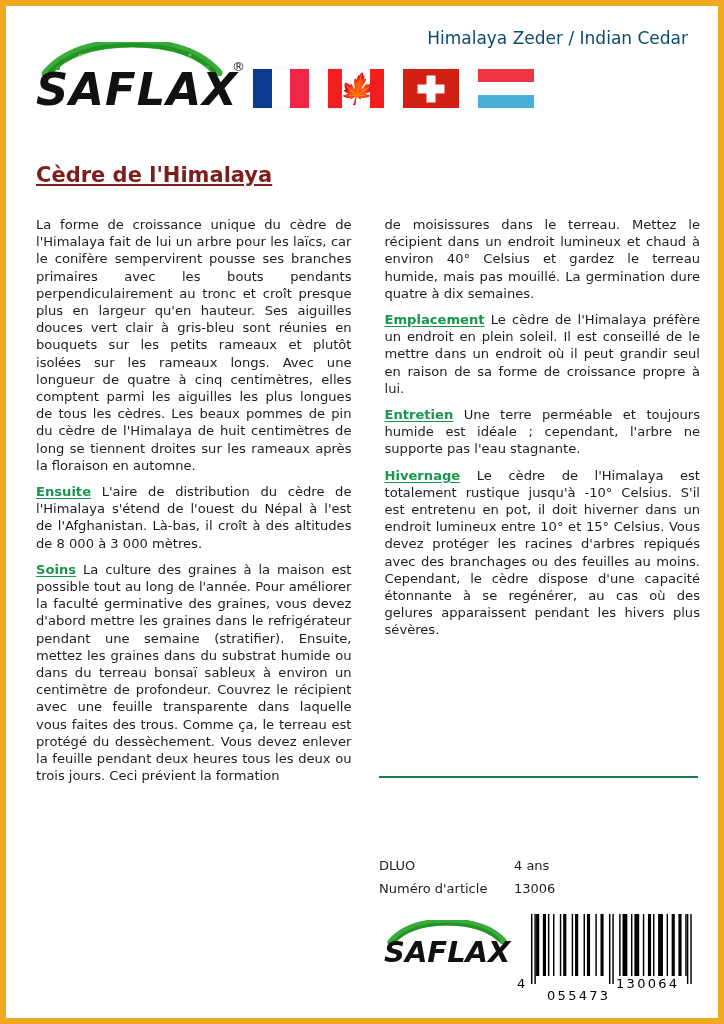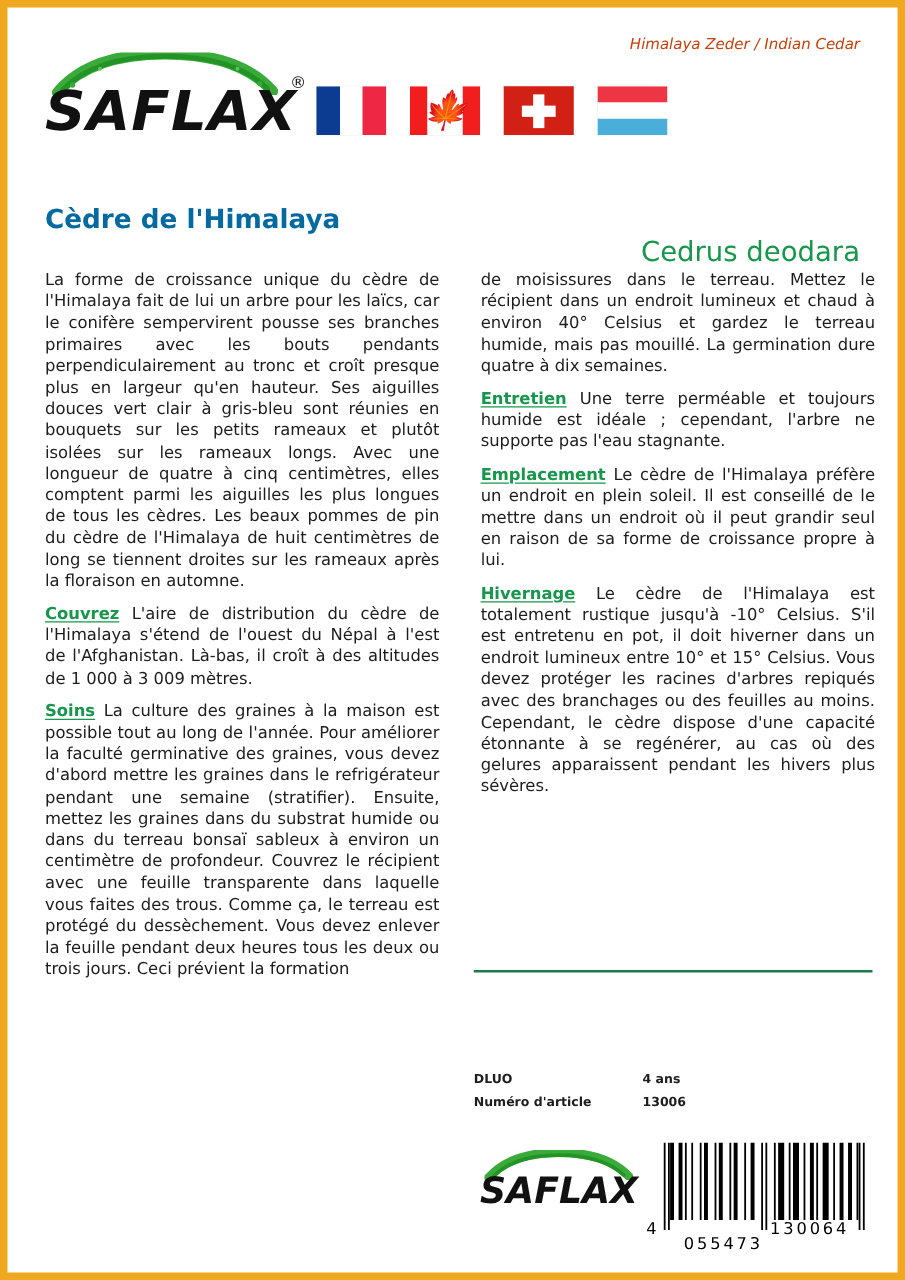--- a/index.html
+++ b/index.html
@@ -114,36 +114,36 @@
   .flag-lu { display: flex; flex-direction: column; }
   .flag-lu i { display:block; width:100%; height: 33.34%; }
   .lu-r { background: #ee3543; }
   .lu-w { background: #ffffff; }
   .lu-b { background: #4aaedb; }
 
   .head-title {
     position: absolute;
     right: 4px;
     top: 22px;
-    font-size: 12px;
-    color: #c2410c;
+    font-size: 17px;
+    color: #0c4a6e;
     font-family: "DejaVu Sans", sans-serif;
     white-space: nowrap;
-    font-style: italic;
   }
 
   
   .common-name {
     position: absolute;
     left: 30px;
     top: 157px;
     font-size: 21px;
     font-weight: 700;
-    color: #0369a1;
-    font-family: "DejaVu Sans", sans-serif;
+    color: #7f1d1d;
+    font-family: "DejaVu Sans", sans-serif;
+    text-decoration: underline;
   }
   .botanical-name {
     position: absolute;
     right: 30px;
     top: 184px;
     font-size: 22px;
     color: #17964c;
     font-family: "DejaVu Sans", sans-serif;
   }
 
@@ -191,23 +191,22 @@
     left: 373px;
     top: 852px;
     width: 320px;
     height: 160px;
   }
   .meta {
     position: absolute;
     left: 0; top: 0;
     width: 320px;
     font-family: "DejaVu Sans", sans-serif;
-    font-size: 10px;
+    font-size: 13px;
     color: #1d1d1d;
-    font-weight: bold;
   }
   .meta-row { display: flex; margin-bottom: 8px; }
   .meta-label { width: 135px; }
   .meta-value { }
 
   .footer-brand {
     position: absolute;
     left: 5px;
     top: 62px;
     width: 140px;
@@ -296,32 +295,31 @@
           <i class="lu-r"></i>
             <i class="lu-w"></i>
             <i class="lu-b"></i>
         </div>
       </div>
 
       <div class="head-title">Himalaya Zeder / Indian Cedar</div>
     </div>
 
     <div class="common-name">Cèdre de l'Himalaya</div>
-    <div class="botanical-name">Cedrus deodara</div>
 
     <div class="columns">
       <div class="col left" id="col-left">
           <div class="para"><span>La forme de croissance unique du cèdre de l'Himalaya fait de lui un arbre pour les laïcs, car le conifère sempervirent pousse ses branches primaires avec les bouts pendants perpendiculairement au tronc et croît presque plus en largeur qu'en hauteur. Ses aiguilles douces vert clair à gris-bleu sont réunies en bouquets sur les petits rameaux et plutôt isolées sur les rameaux longs. Avec une longueur de quatre à cinq centimètres, elles comptent parmi les aiguilles les plus longues de tous les cèdres. Les beaux pommes de pin du cèdre de l'Himalaya de huit centimètres de long se tiennent droites sur les rameaux après la floraison en automne.</span></div>
-          <div class="para"><span class="hl">Couvrez</span> <span>L'aire de distribution du cèdre de l'Himalaya s'étend de l'ouest du Népal à l'est de l'Afghanistan. Là-bas, il croît à des altitudes de 1 000 à 3 009 mètres.</span></div>
+          <div class="para"><span class="hl">Ensuite</span> <span>L'aire de distribution du cèdre de l'Himalaya s'étend de l'ouest du Népal à l'est de l'Afghanistan. Là-bas, il croît à des altitudes de 8 000 à 3 000 mètres.</span></div>
           <div class="para"><span class="hl">Soins</span> <span>La culture des graines à la maison est possible tout au long de l'année. Pour améliorer la faculté germinative des graines, vous devez d'abord mettre les graines dans le refrigérateur pendant une semaine (stratifier). Ensuite, mettez les graines dans du substrat humide ou dans du terreau bonsaï sableux à environ un centimètre de profondeur. Couvrez le récipient avec une feuille transparente dans laquelle vous faites des trous. Comme ça, le terreau est protégé du dessèchement. Vous devez enlever la feuille pendant deux heures tous les deux ou trois jours. Ceci prévient la formation</span></div>
         </div>
       <div class="col right" id="col-right">
           <div class="para"><span>de moisissures dans le terreau. Mettez le récipient dans un endroit lumineux et chaud à environ 40° Celsius et gardez le terreau humide, mais pas mouillé. La germination dure quatre à dix semaines.</span></div>
+          <div class="para"><span class="hl">Emplacement</span> <span>Le cèdre de l'Himalaya préfère un endroit en plein soleil. Il est conseillé de le mettre dans un endroit où il peut grandir seul en raison de sa forme de croissance propre à lui.</span></div>
           <div class="para"><span class="hl">Entretien</span> <span>Une terre perméable et toujours humide est idéale ; cependant, l'arbre ne supporte pas l'eau stagnante.</span></div>
-          <div class="para"><span class="hl">Emplacement</span> <span>Le cèdre de l'Himalaya préfère un endroit en plein soleil. Il est conseillé de le mettre dans un endroit où il peut grandir seul en raison de sa forme de croissance propre à lui.</span></div>
           <div class="para"><span class="hl">Hivernage</span> <span>Le cèdre de l'Himalaya est totalement rustique jusqu'à -10° Celsius. S'il est entretenu en pot, il doit hiverner dans un endroit lumineux entre 10° et 15° Celsius. Vous devez protéger les racines d'arbres repiqués avec des branchages ou des feuilles au moins. Cependant, le cèdre dispose d'une capacité étonnante à se regénérer, au cas où des gelures apparaissent pendant les hivers plus sévères.</span></div>
         </div>
     </div>
 
     <div class="divider"></div>
 
     <div class="footer">
       <div class="meta">
         <div class="meta-row">
           <span class="meta-label">DLUO</span>

